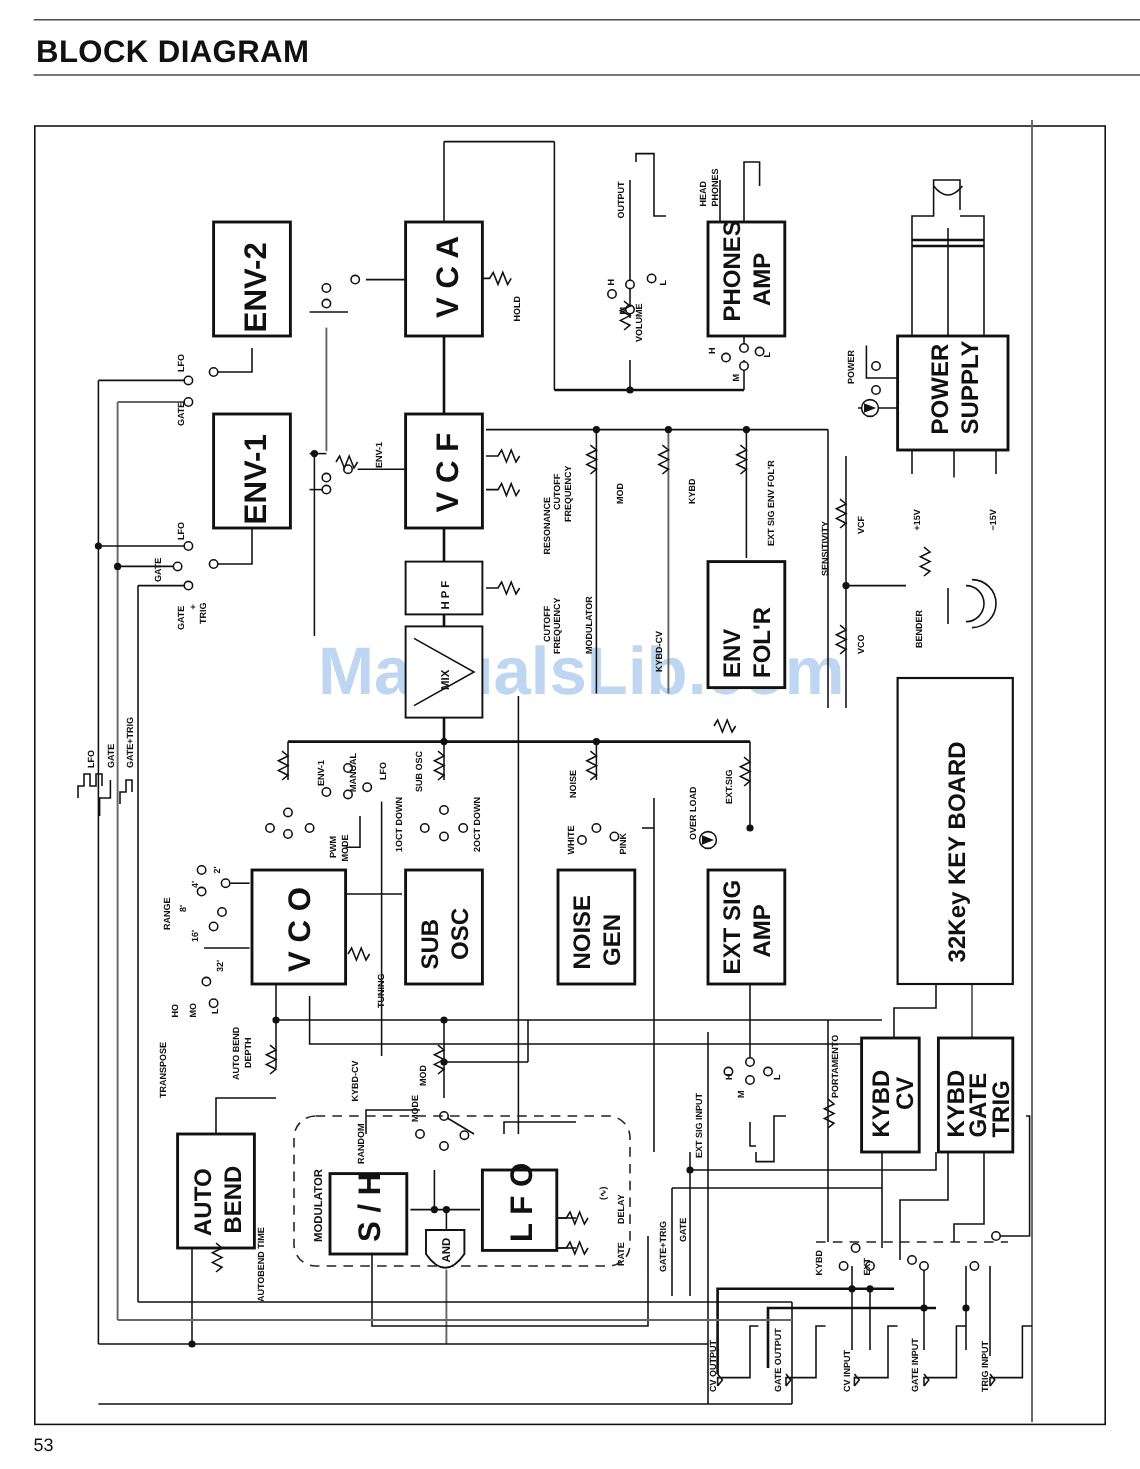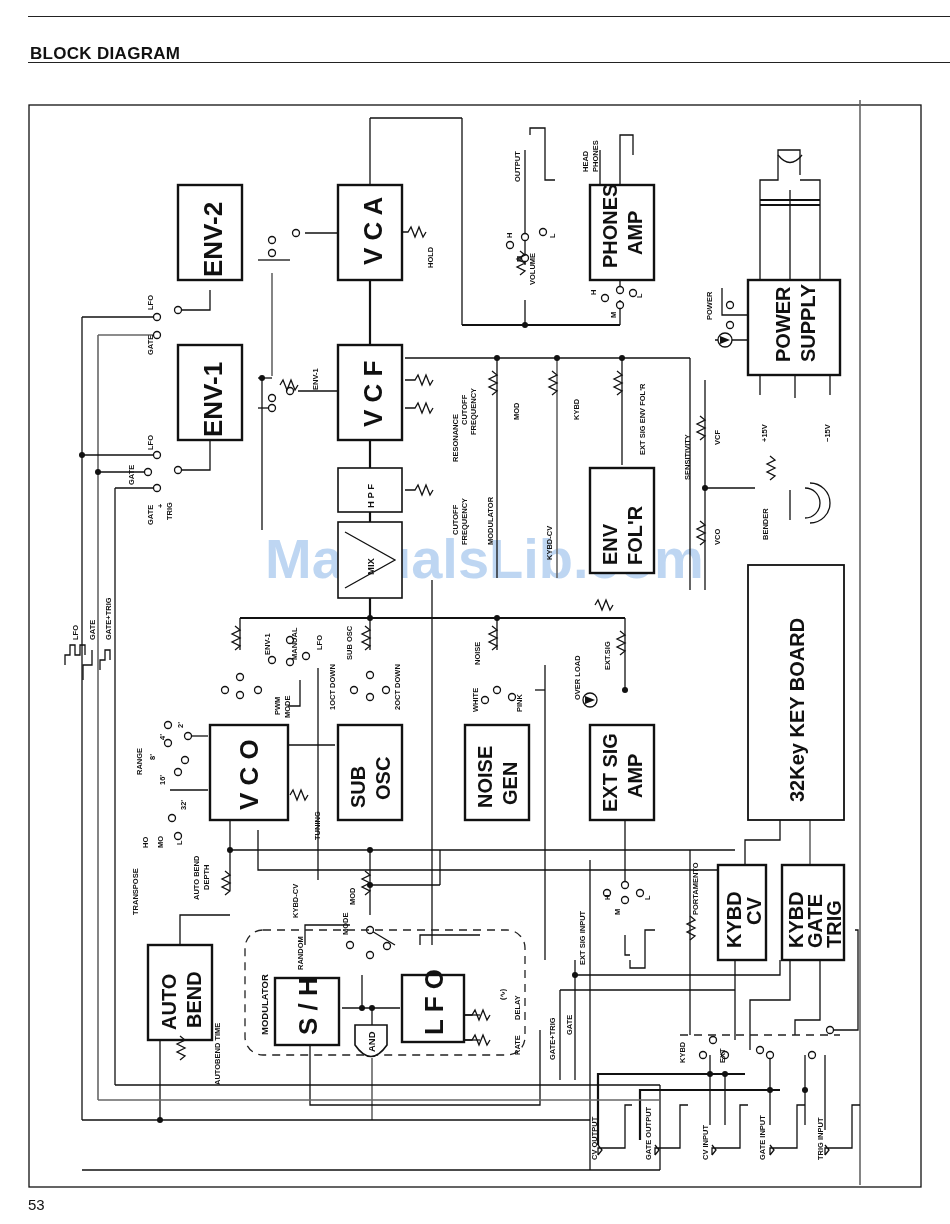--- a/index.html
+++ b/index.html
@@ -1,17 +1,17 @@
 <!DOCTYPE html>
 <html><head>
 <meta charset="utf-8">
 <style>
   html, body { margin:0; padding:0; background:#fff; }
   body { width:950px; height:1224px; position:relative; overflow:hidden; font-family:"Liberation Sans", sans-serif; color:#111; }
-  .page-title { position:absolute; left:30px; top:44px; font-size:17px; font-weight:bold; letter-spacing:0.3px; }
+  .page-title { position:absolute; left:30px; top:28px; font-size:26px; font-weight:bold; letter-spacing:0.3px; }
   .rule { position:absolute; left:28px; right:0; height:1px; background:#222; }
   .page-number { position:absolute; left:28px; top:1196px; font-size:15px; }
   svg { position:absolute; left:0; top:0; }
   .blk { fill:#fff; stroke:#111; stroke-width:2.4; }
   .ln { stroke:#111; stroke-width:1.3; fill:none; }
   .lnb { stroke:#111; stroke-width:2.2; fill:none; }
   .lng { stroke:#666; stroke-width:1.6; fill:none; }
   .dash { stroke:#222; stroke-width:1.3; fill:none; stroke-dasharray:8 6; }
   .term { fill:#fff; stroke:#111; stroke-width:1.3; }
   .dot { fill:#111; }

